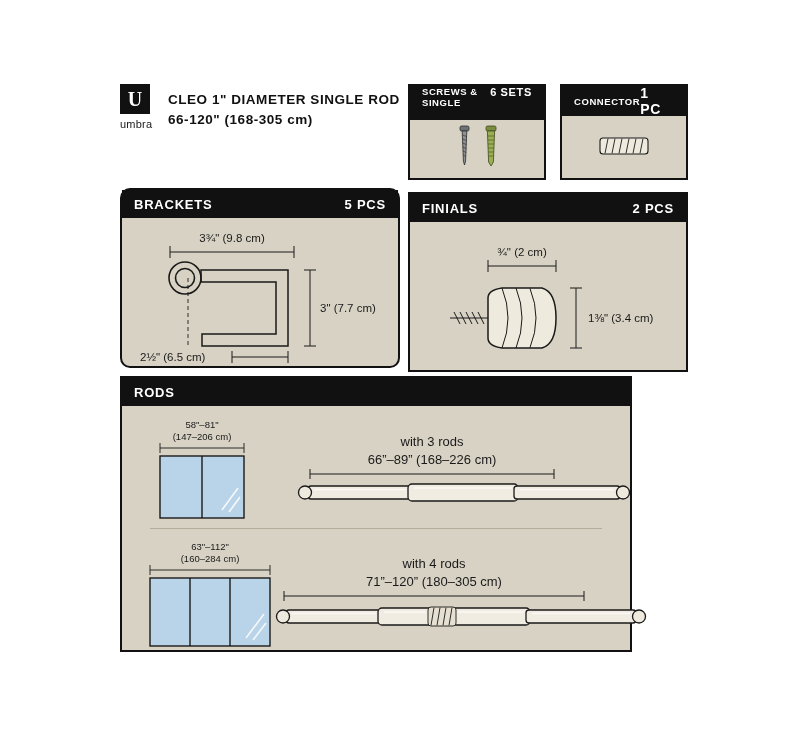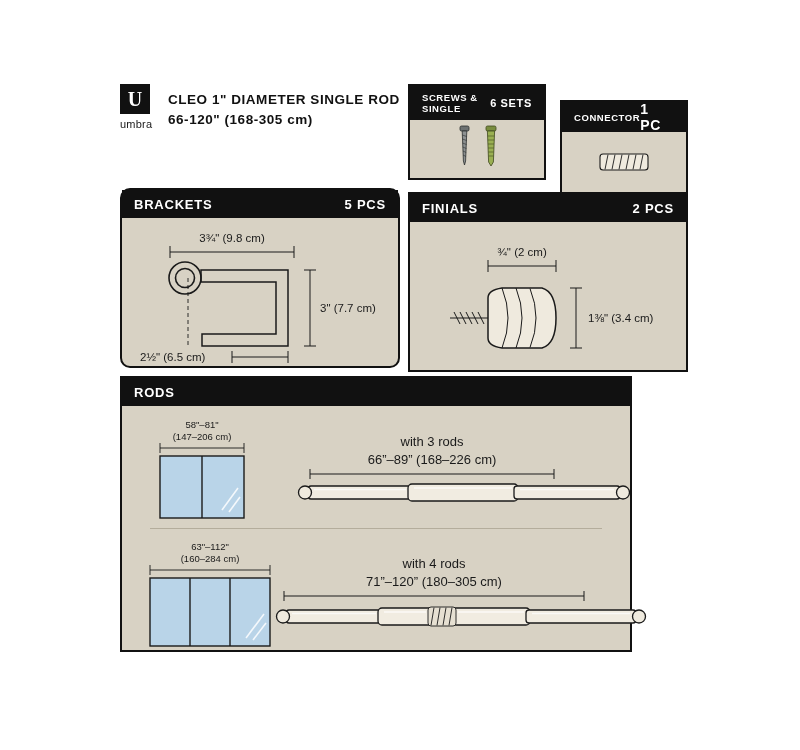--- a/index.html
+++ b/index.html
@@ -91,31 +91,31 @@
     font-weight: bold;
     letter-spacing: 0.04em;
     color: #111111;
     margin-top: 5px;
   }
 
   
   #screws-panel { left: 408px; top: 84px; width: 138px; height: 96px; }
   #screws-panel .panel-head {
     height: 34px;
-    align-items: center;
+    align-items: flex-start;
   }
   #screws-panel .panel-head .t {
     font-size: 9.5px;
     line-height: 11px;
     max-width: 62px;
   }
   #screws-panel .panel-head .q { font-size: 11px; }
   #screws-panel .panel-body { height: 58px; }
 
-  #connector-panel { left: 560px; top: 100px; width: 128px; height: 96px; }
+  #connector-panel { left: 560px; top: 84px; width: 128px; height: 96px; }
   #connector-panel .panel-head { height: 30px; }
   #connector-panel .panel-head .t { font-size: 9.5px; }
   #connector-panel .panel-head .q { font-size: 14px; }
   #connector-panel .panel-body { height: 62px; }
 
   
   #brackets-panel { left: 120px; top: 188px; width: 280px; height: 180px; border-radius: 10px; }
   #finials-panel  { left: 408px; top: 192px; width: 280px; height: 180px; }
   #brackets-panel .panel-body, #finials-panel .panel-body { height: 148px; }
 

